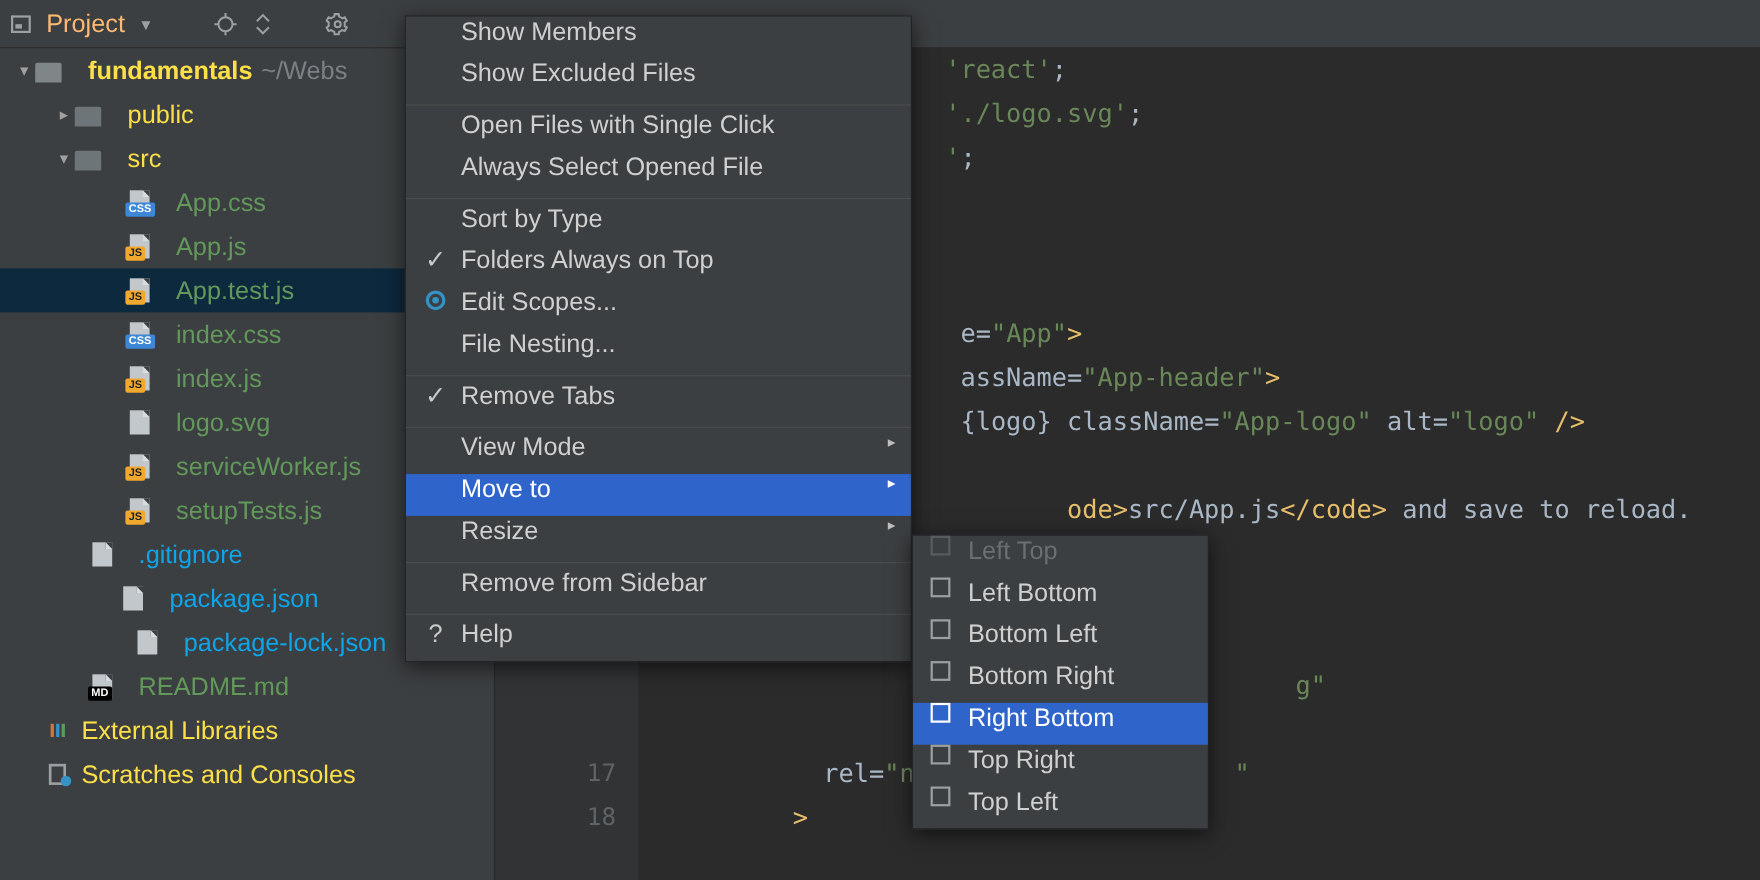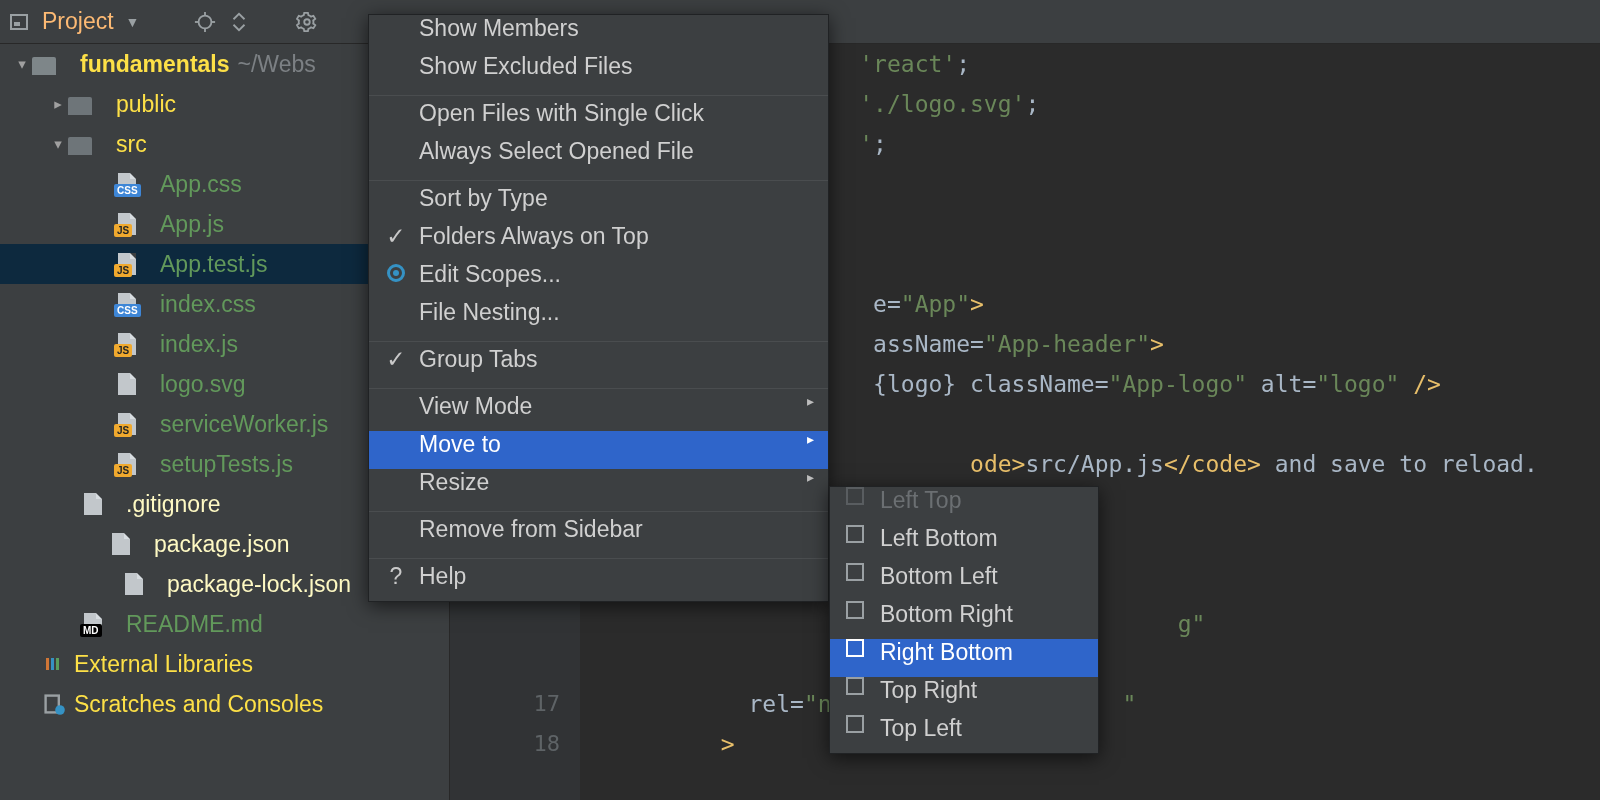--- a/index.html
+++ b/index.html
@@ -44,21 +44,21 @@
   .f-folder.root { background:#7e8689;}
   .badge { font-size:10px; font-weight:700; padding:1px 3px; border-radius:2px; color:#1f2326; display:inline-block; line-height:11px;}
   .b-css { background:#3e86d6; color:#fff;}
   .b-js  { background:#f0a92e;}
   .b-md  { background:#000000; color:#fff;}
   .page-ico { width:18px; height:22px; background:#c2c7cb; position:relative; display:inline-block;}
   .page-ico::before{content:"";position:absolute;top:0;right:0;border-top:6px solid #3c3f41;border-left:6px solid #d8dde1;}
   .page-ico .badge{ position:absolute; left:-4px; bottom:-2px;}
   .fname { font-size:23px; }
   .fn-green { color:#62995b; }
-  .fn-red { color:#fef9c3; }
+  .fn-red { color:#0ea5e9; }
   .fn-grey { color:#fde047; }
   .proj-path { color:#7c8084; font-size:23px; margin-left:8px;}
   .ext-ico { width:24px; display:inline-flex; align-items:center; justify-content:center; margin-right:8px;}
   .editor {
     position:absolute; left:450px; top:44px; right:0; bottom:0;
     background:#2b2b2b;
     font-family: "Menlo","Consolas",monospace;
     font-size:23px;
     color:#a9b7c6;
   }
@@ -327,21 +327,21 @@
   <div class="mitem">
       <span class="lead"><span class="radio"></span></span>
       <span>Edit Scopes...</span>
     </div>
   <div class="mitem">
       <span>File Nesting...</span>
     </div>
   <div class="msep"></div>
   <div class="mitem">
       <span class="lead">✓</span>
-      <span>Group Tabs</span>
+      <span>Remove Tabs</span>
     </div>
   <div class="msep"></div>
   <div class="mitem sub">
       <span>View Mode</span>
     </div>
   <div class="mitem sub hl">
       <span>Move to</span>
     </div>
   <div class="mitem sub">
       <span>Resize</span>

